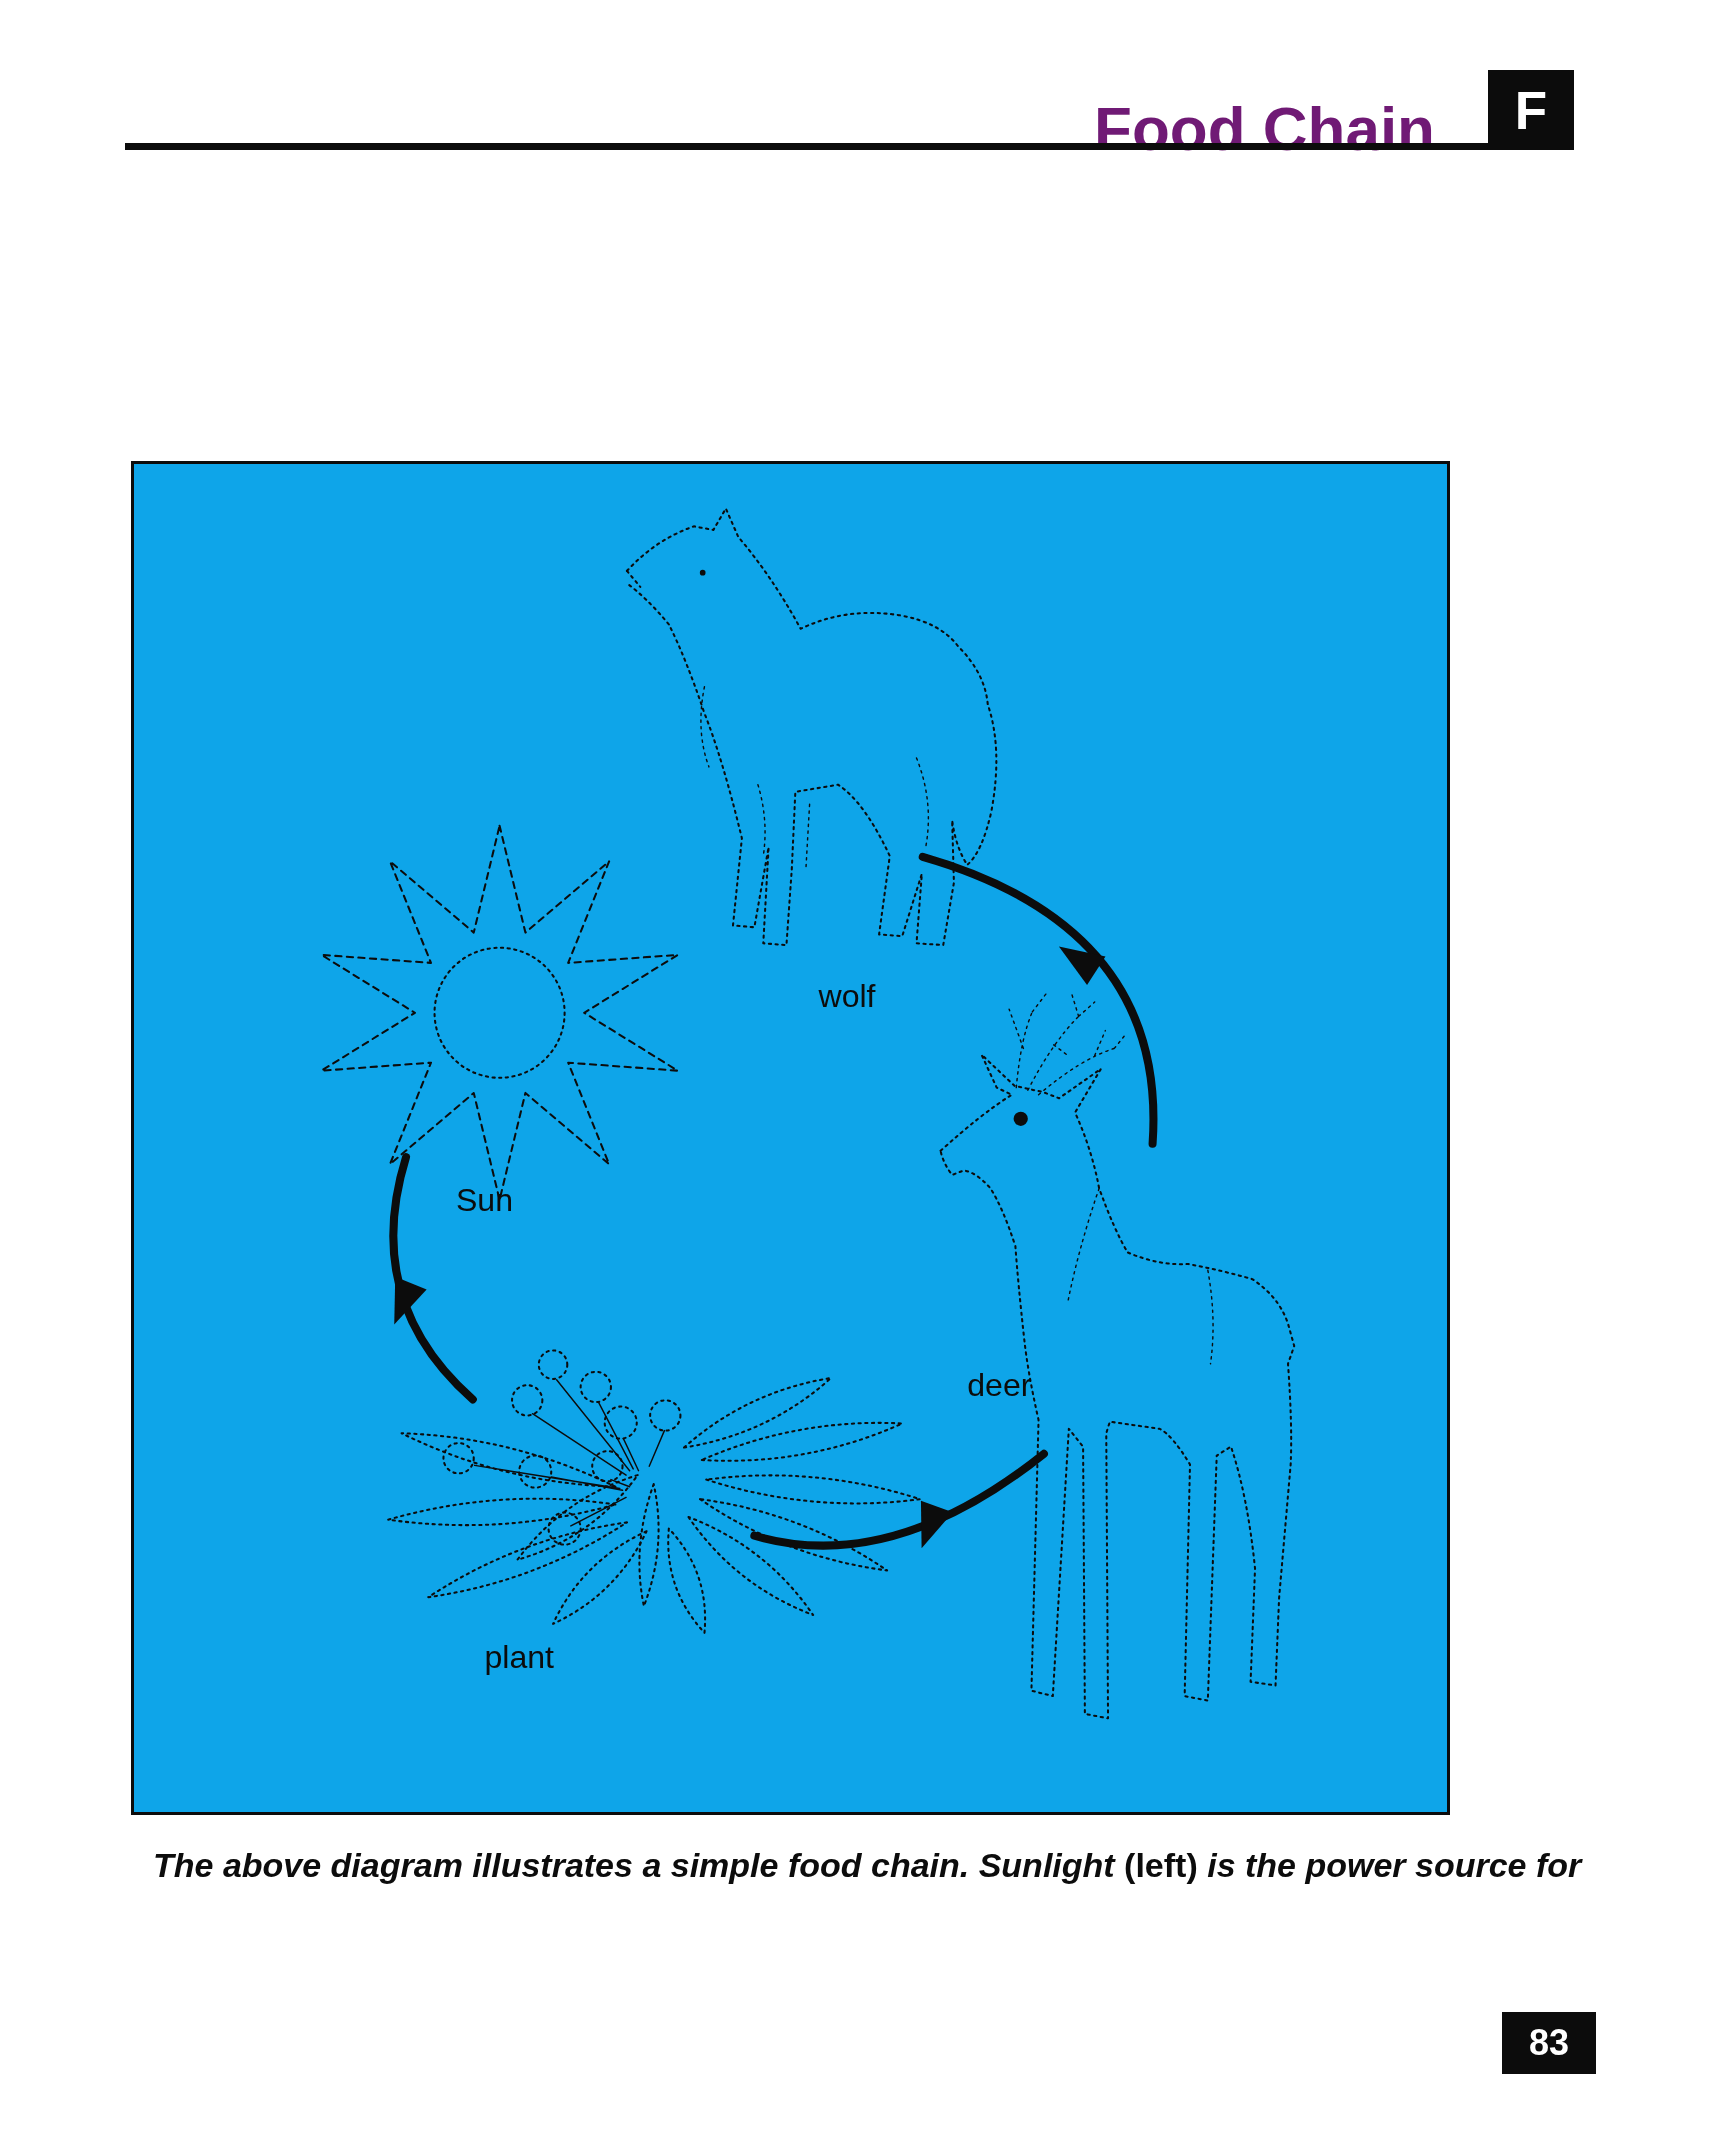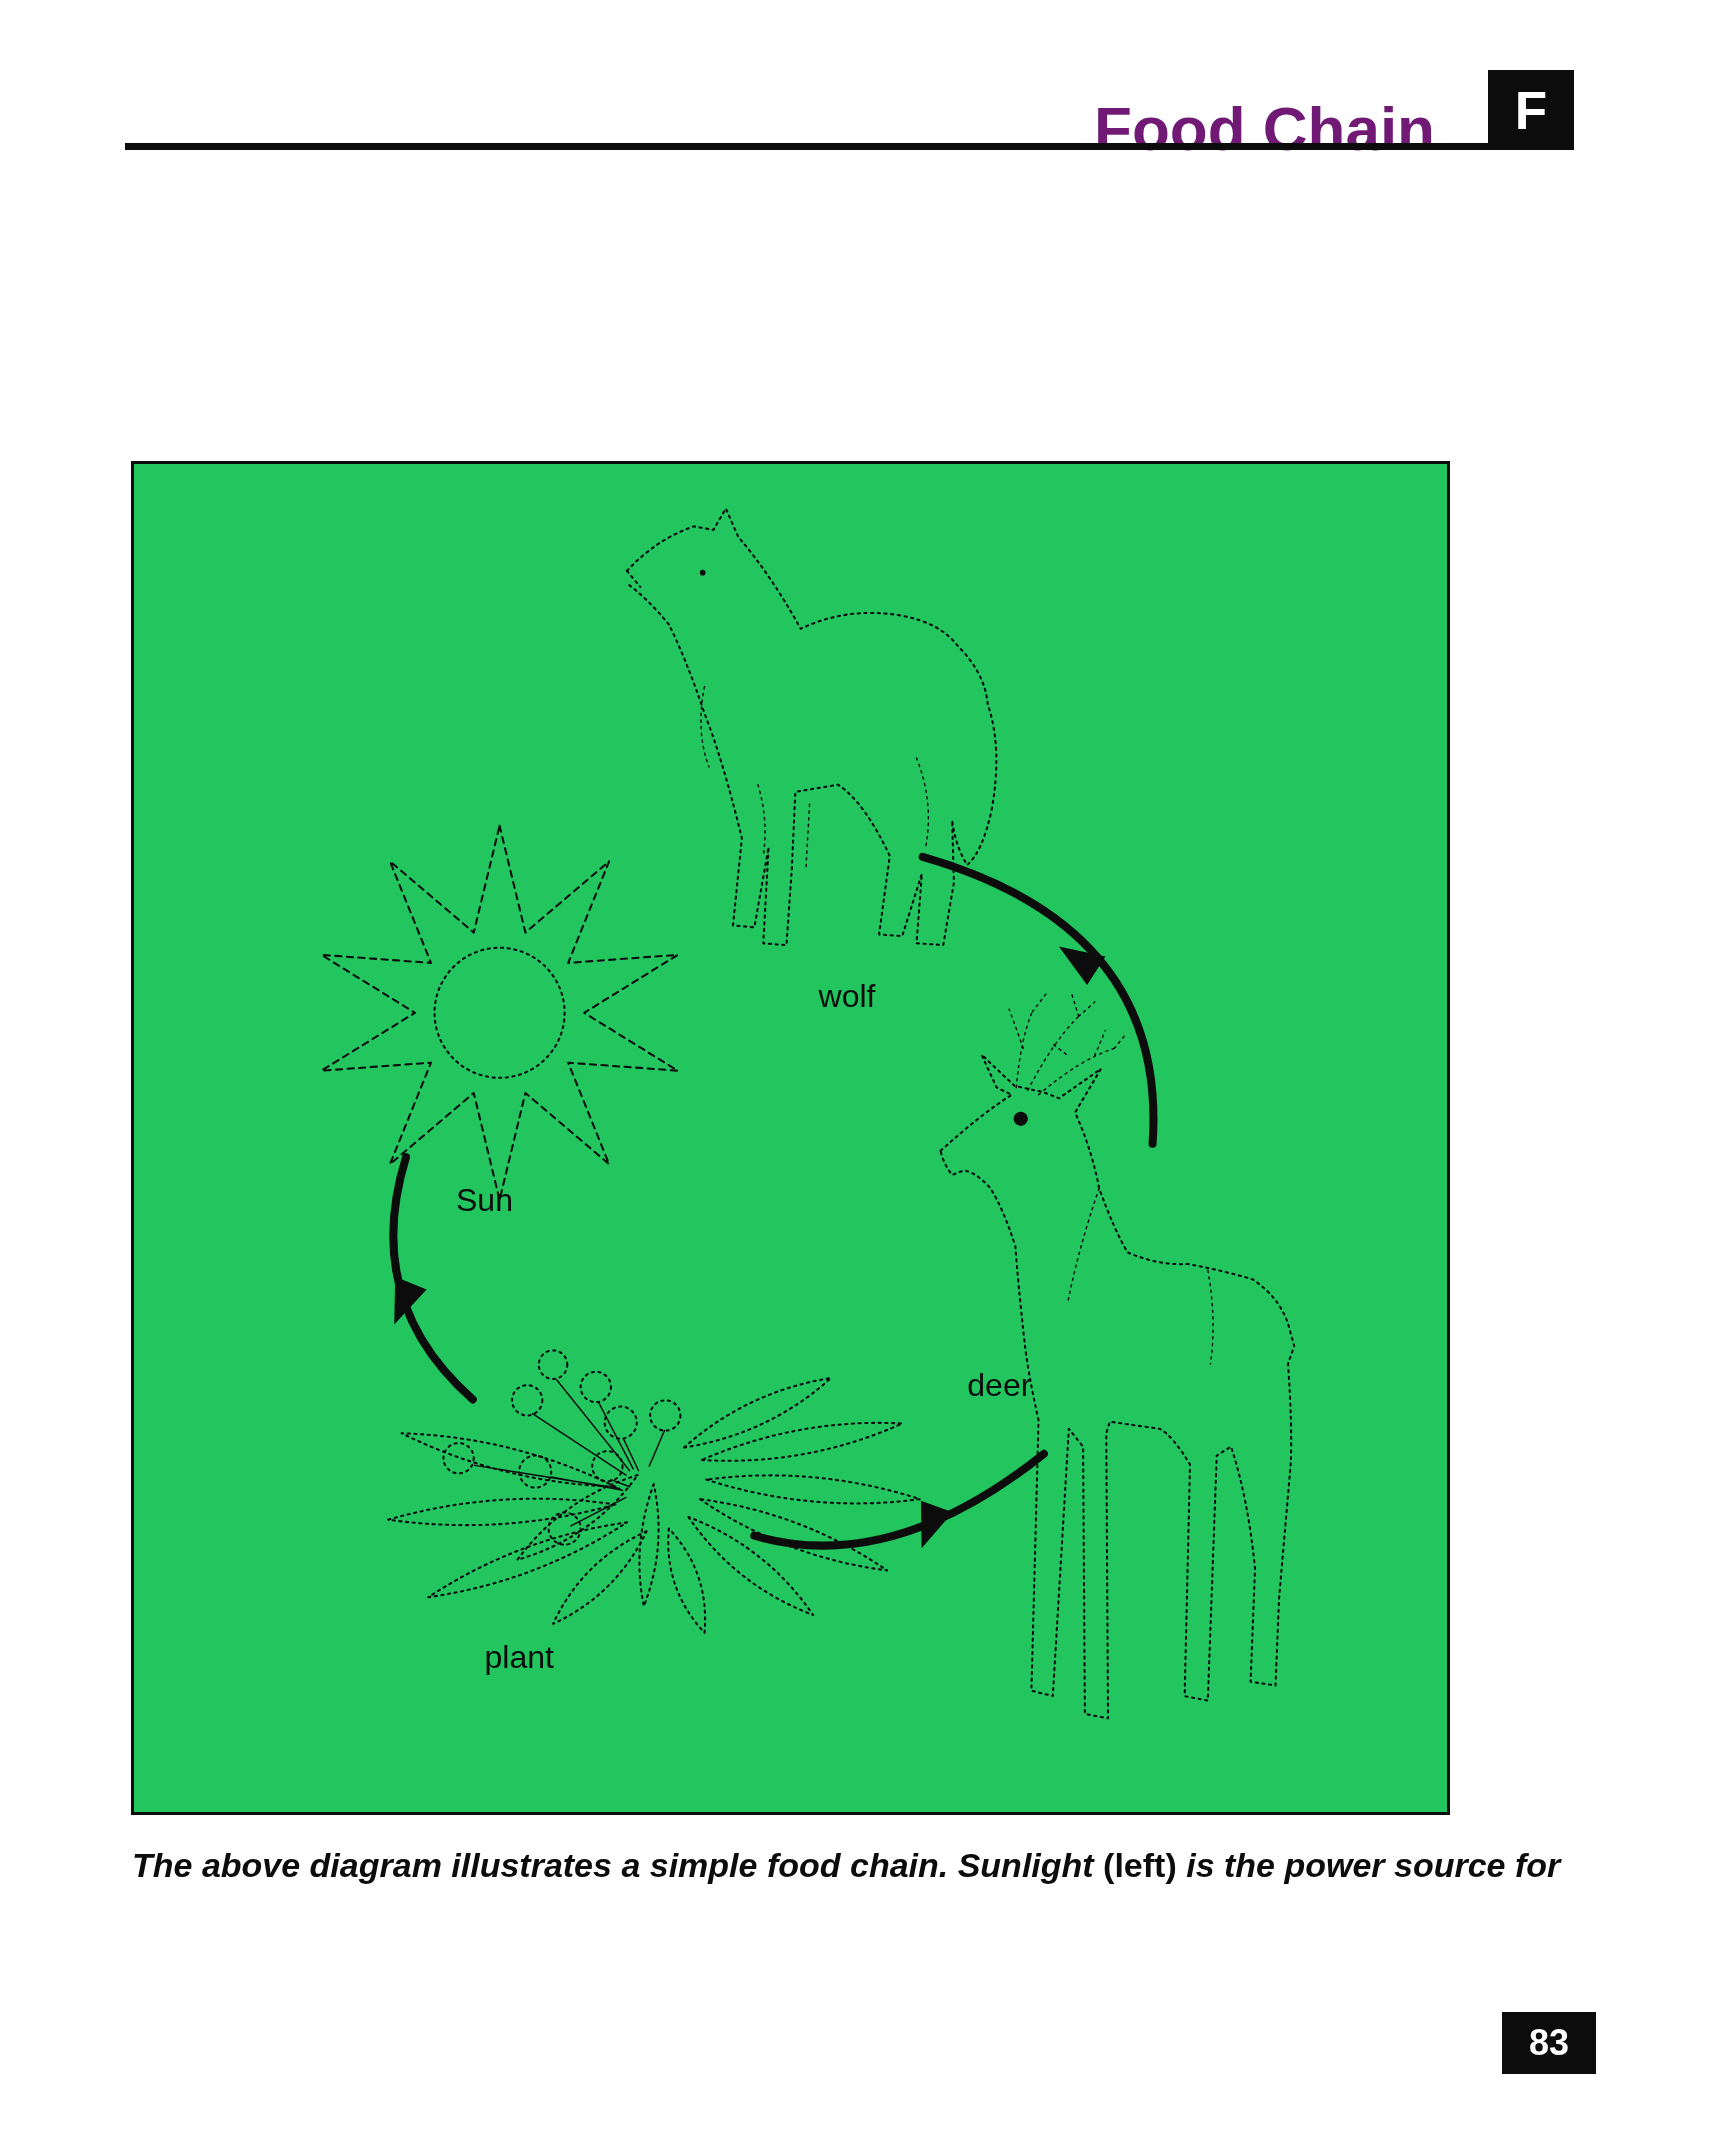--- a/index.html
+++ b/index.html
@@ -19,40 +19,40 @@
     top:70px;left:1488px;width:86px;height:80px;
     background:#0c0c0c;display:flex;align-items:center;justify-content:center;
   }
   .index-tab span{color:#ffffff;font-size:53px;font-weight:700;}
   .header-rule{
     top:143px;left:125px;width:1364px;height:7.1px;background:#0c0c0c;
   }
   
   .figure-box{
     top:461px;left:131px;width:1319px;height:1354px;
-    border:3.6px solid #0c0c0c;box-sizing:border-box;background:#22c55e;
+    border:3.6px solid #0c0c0c;box-sizing:border-box;background:#0ea5e9;
   }
   .figure-box svg{position:absolute;top:0;left:0;}
   .sketch{fill:none;stroke:#0c0c0c;stroke-width:2.3;stroke-linecap:round;stroke-linejoin:round;}
   .dots{stroke-dasharray:2.5 5;}
   .dash{stroke-dasharray:7 6;}
   .fine{stroke-width:1.6;}
   .arrow-shaft{fill:none;stroke:#0c0c0c;stroke-width:9;stroke-linecap:round;}
   .arrow-head{fill:#0c0c0c;stroke:none;}
   .diagram-label{
     font-family:"Liberation Sans","DejaVu Sans",sans-serif;
     font-size:36px;fill:#0c0c0c;
   }
   
   .caption{
     top:1845px;left:132px;width:1319px;
     font-size:34px;font-weight:700;font-style:italic;
     line-height:41px;color:#0c0c0c;
   }
-  .caption .ln{white-space:nowrap;}
+  .caption .ln{white-space:nowrap;margin-left:21px;}
   .caption .upright{font-style:normal;}
   
   .page-num{
     top:2012px;left:1502px;width:94px;height:62px;
     background:#0c0c0c;display:flex;align-items:center;justify-content:center;
   }
   .page-num span{color:#ffffff;font-size:36px;font-weight:700;}
 </style>
 </head>
 <body>

